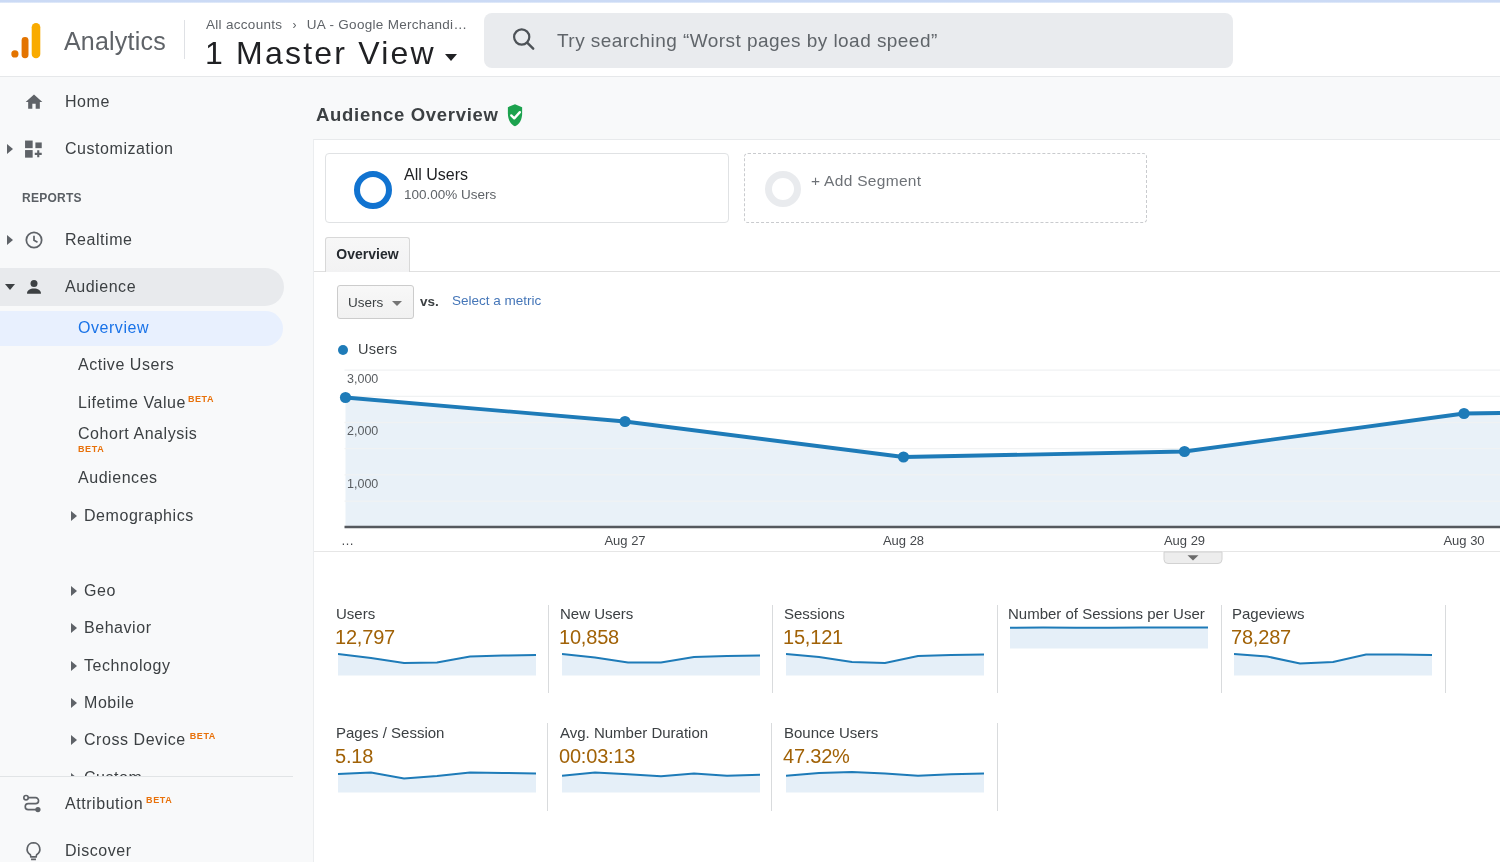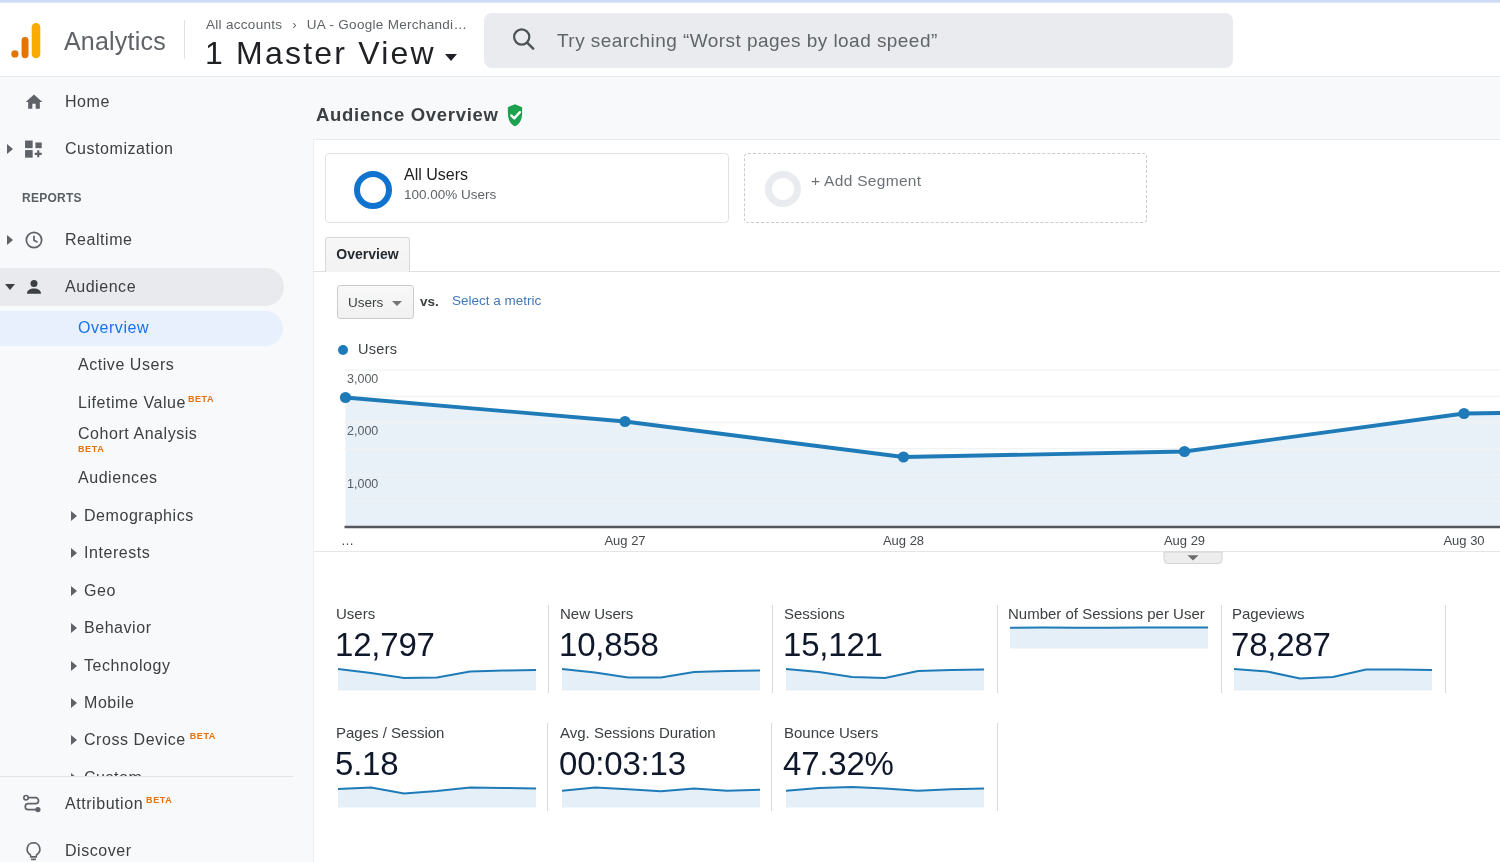--- a/index.html
+++ b/index.html
@@ -73,21 +73,21 @@
 #vs { position:absolute; left:106px; top:154px; font-size:13.5px; font-weight:bold; color:#3c4043; }
 #selmetric { position:absolute; left:138px; top:153px; font-size:13.5px; color:#4576b8; }
 
 #legend { position:absolute; left:24px; top:201px; font-size:14.5px; letter-spacing:0.3px; color:#3c4043; }
 #legend .dot { display:inline-block; width:10px; height:10px; border-radius:50%; background:#1e7bb8;
   margin-right:10px; vertical-align:-1px; }
 
 
 .mcard { position:absolute; width:200px; }
 .mcard .lbl { font-size:15px; color:#3c4043; white-space:nowrap; margin-left:-2px; }
-.mcard .val { font-size:33px; color:#0f172a; margin-top:4px; margin-left:-3px; letter-spacing:-0.2px; }
+.mcard .val { font-size:20px; color:#a16207; margin-top:4px; margin-left:-3px; letter-spacing:-0.2px; }
 .vdiv { position:absolute; width:1px; background:#d9dbdd; }
 </style>
 </head>
 <body>
 
 <div id="header">
   <svg id="galogo" width="46" height="52" viewBox="0 0 46 52">
     <circle cx="14.9" cy="43.9" r="3.6" fill="#e37400"></circle>
     <rect x="21.6" y="27" width="6.9" height="21.2" rx="3.4" fill="#e37400"></rect>
     <rect x="31.7" y="12.9" width="8.6" height="35.4" rx="4.3" fill="#f9ab00"></rect>
@@ -214,21 +214,21 @@
   <div class="vdiv" style="left:1131px; top:465px; height:88px;"></div>
 
   <div class="mcard" style="left:24px; top:584px;">
     <div class="lbl">Pages / Session</div><div class="val">5.18</div>
     <svg width="198" height="24" style="margin-top:3px">
       <polygon points="0,3 33,1.5 66,7.5 99,5 132,1.5 165,2 198,2.5 198,21.5 0,21.5" fill="#e5eff8"></polygon>
       <polyline points="0,3 33,1.5 66,7.5 99,5 132,1.5 165,2 198,2.5" fill="none" stroke="#1e7bb8" stroke-width="2"></polyline>
     </svg>
   </div>
   <div class="mcard" style="left:248px; top:584px;">
-    <div class="lbl">Avg. Sessions Duration</div><div class="val">00:03:13</div>
+    <div class="lbl">Avg. Number Duration</div><div class="val">00:03:13</div>
     <svg width="198" height="24" style="margin-top:3px">
       <polygon points="0,4.7 33,1.5 66,3.3 99,5.2 132,2.4 165,4.7 198,3.8 198,21.5 0,21.5" fill="#e5eff8"></polygon>
       <polyline points="0,4.7 33,1.5 66,3.3 99,5.2 132,2.4 165,4.7 198,3.8" fill="none" stroke="#1e7bb8" stroke-width="2"></polyline>
     </svg>
   </div>
   <div class="mcard" style="left:472px; top:584px;">
     <div class="lbl">Bounce Users</div><div class="val">47.32%</div>
     <svg width="198" height="24" style="margin-top:3px">
       <polygon points="0,4.7 33,1.9 66,1 99,2.4 132,4.7 165,3.3 198,2.4 198,21.5 0,21.5" fill="#e5eff8"></polygon>
       <polyline points="0,4.7 33,1.9 66,1 99,2.4 132,4.7 165,3.3 198,2.4" fill="none" stroke="#1e7bb8" stroke-width="2"></polyline>
@@ -291,24 +291,20 @@
   <div class="nav-item" style="top:358px;">
       <span class="txt2"><span class="beta">BETA</span></span>
     </div>
   <div class="nav-item" style="top:389px;">
       <span class="txt2">Audiences</span>
     </div>
   <div class="nav-item" style="top:427px;">
       <div class="arrow-r" style="left:71px;"></div>
       <span class="txt3">Demographics</span>
     </div>
-  <div class="nav-item" style="top:464px;">
-      <div class="arrow-r" style="left:71px;"></div>
-      <span class="txt3">Interests</span>
-    </div>
   <div class="nav-item" style="top:502px;">
       <div class="arrow-r" style="left:71px;"></div>
       <span class="txt3">Geo</span>
     </div>
   <div class="nav-item" style="top:539px;">
       <div class="arrow-r" style="left:71px;"></div>
       <span class="txt3">Behavior</span>
     </div>
   <div class="nav-item" style="top:577px;">
       <div class="arrow-r" style="left:71px;"></div>

